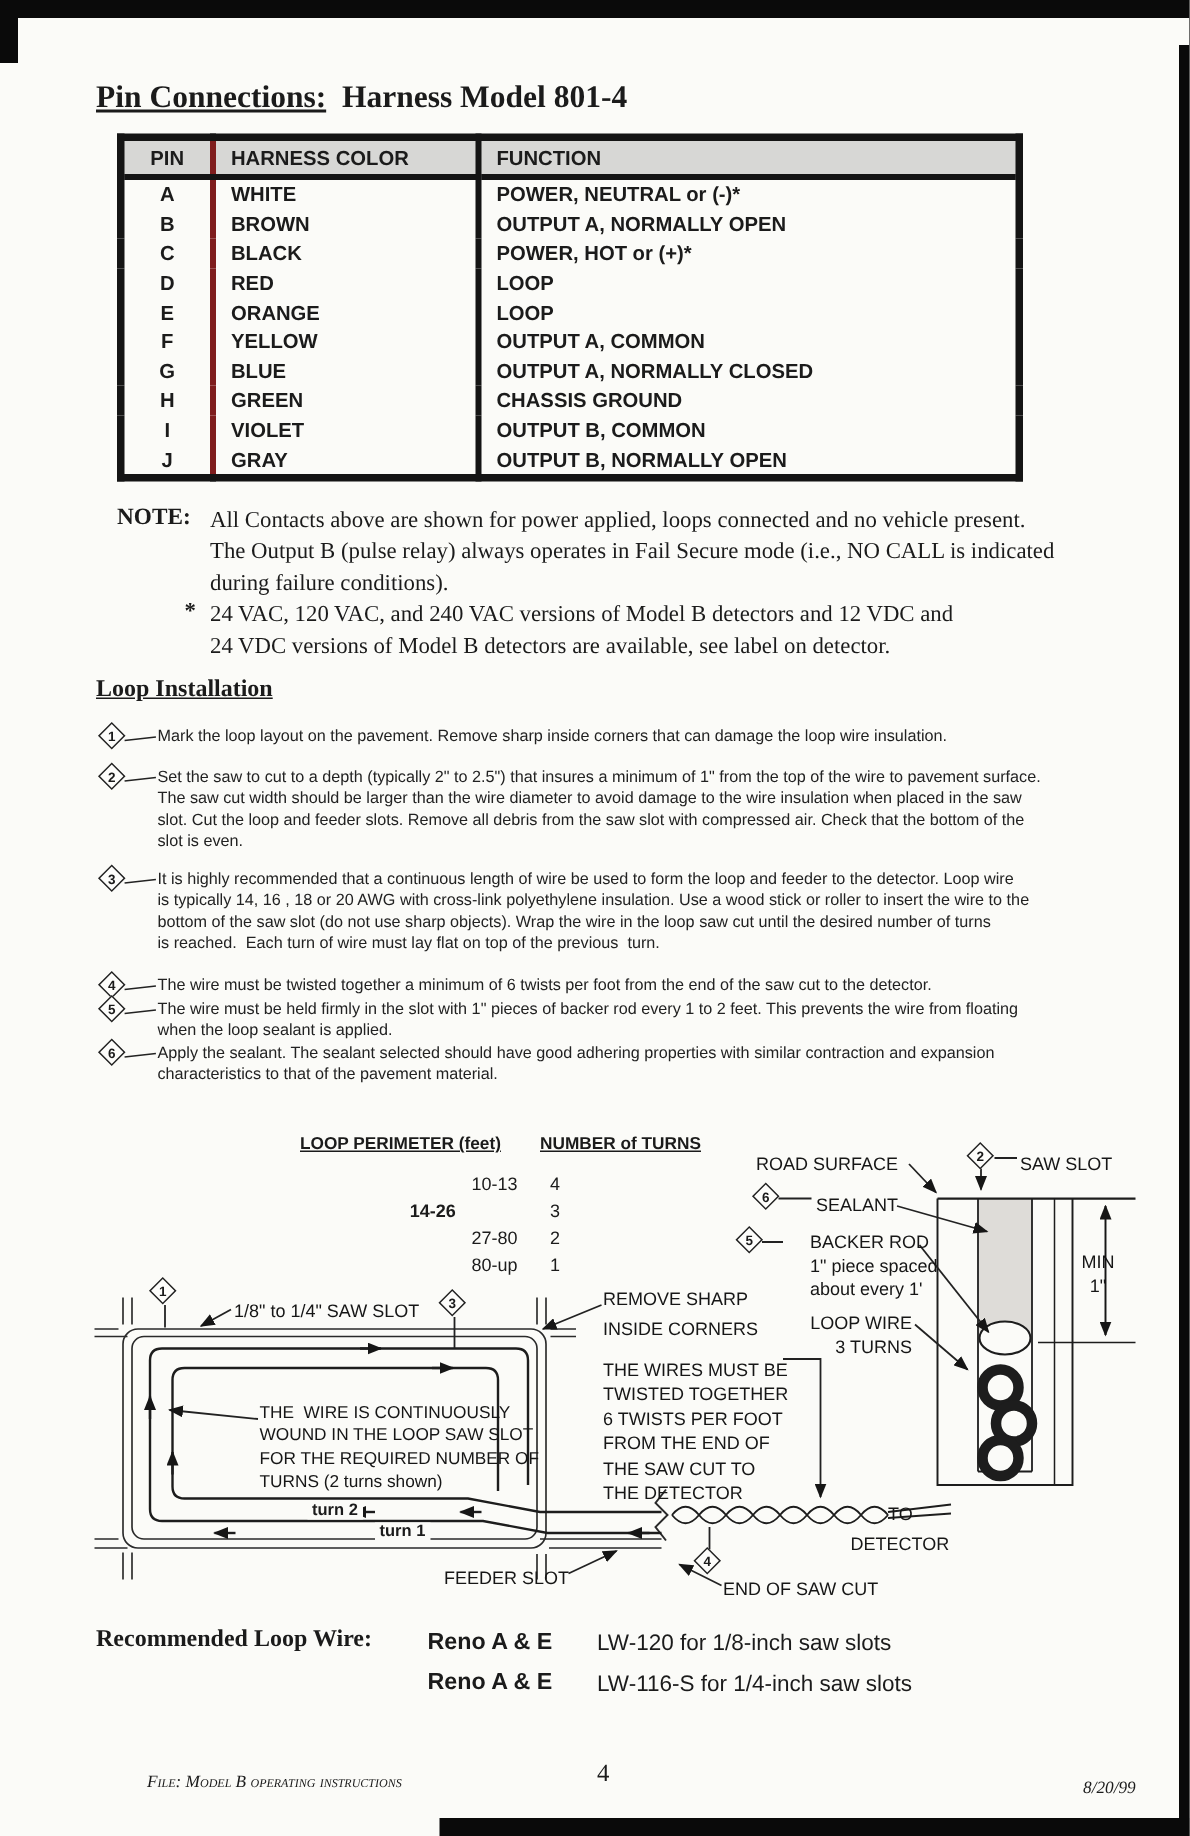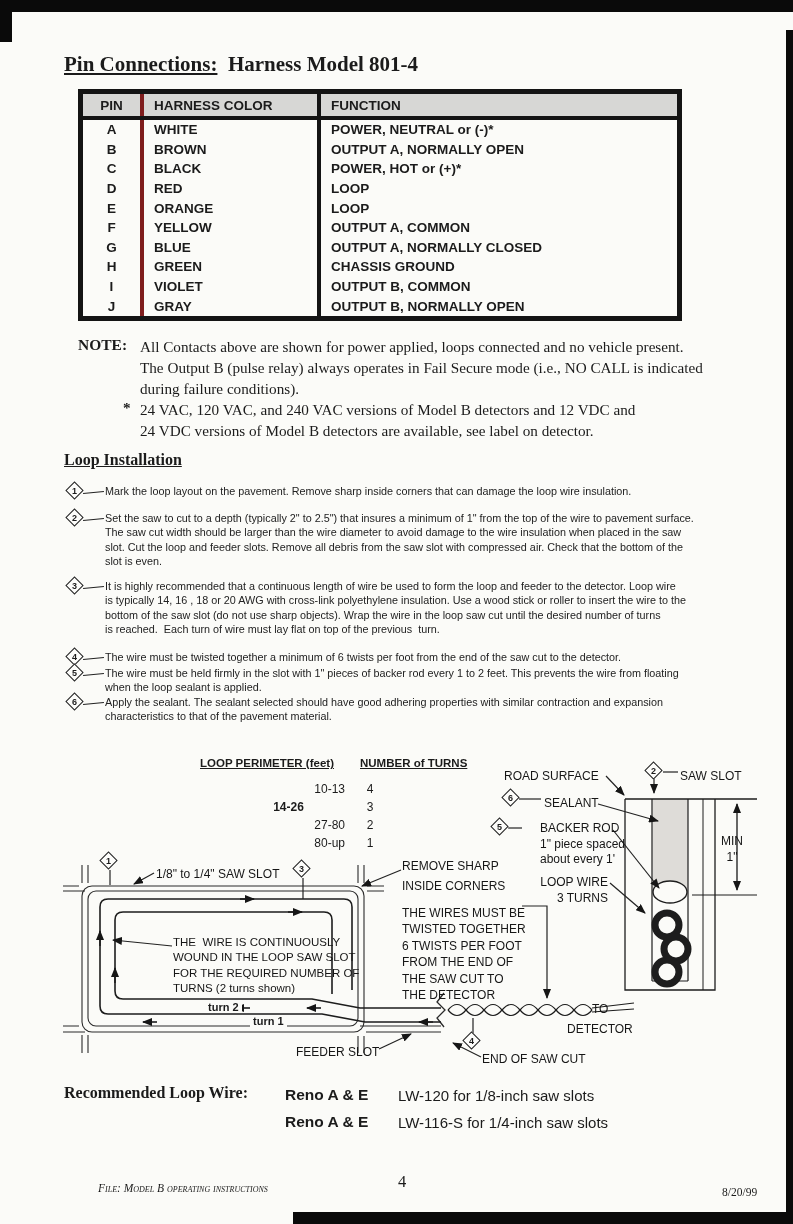--- a/index.html
+++ b/index.html
@@ -43,21 +43,21 @@
   .lbl{position:absolute;font-size:12px;color:#161616;white-space:pre-wrap;}
   .sm{font-size:11.5px;}
   .turnlbl{position:absolute;font-size:11px;font-weight:bold;background:#fbfbf8;padding:0 3px;}
   
   .rec-label{left:64px;top:1084px;font-size:16px;font-weight:bold;}
   .brand{font-size:15.5px;font-weight:bold;}
   .desc{font-size:15px;}
   
   .foot-file{left:76px;top:1182px;font-size:11.5px;font-style:italic;font-variant:small-caps;margin-left:22px;}
   .foot-page{left:398px;top:1172px;font-size:16.5px;}
-  .foot-date{left:722px;top:1186px;font-size:11.5px;}
+  .foot-date{left:722px;top:1186px;font-size:11.5px;font-style:italic;}
 </style>
 </head>
 <body>
 
 <div id="page">
 
   <div class="bar" style="left:0;top:0;width:793px;height:12px;"></div>
   <div class="bar" style="left:0;top:0;width:12px;height:42px;"></div>
   <div class="bar" style="left:786px;top:30px;width:7px;height:1194px;"></div>
   <div class="bar" style="left:293px;top:1212px;width:500px;height:12px;"></div>

